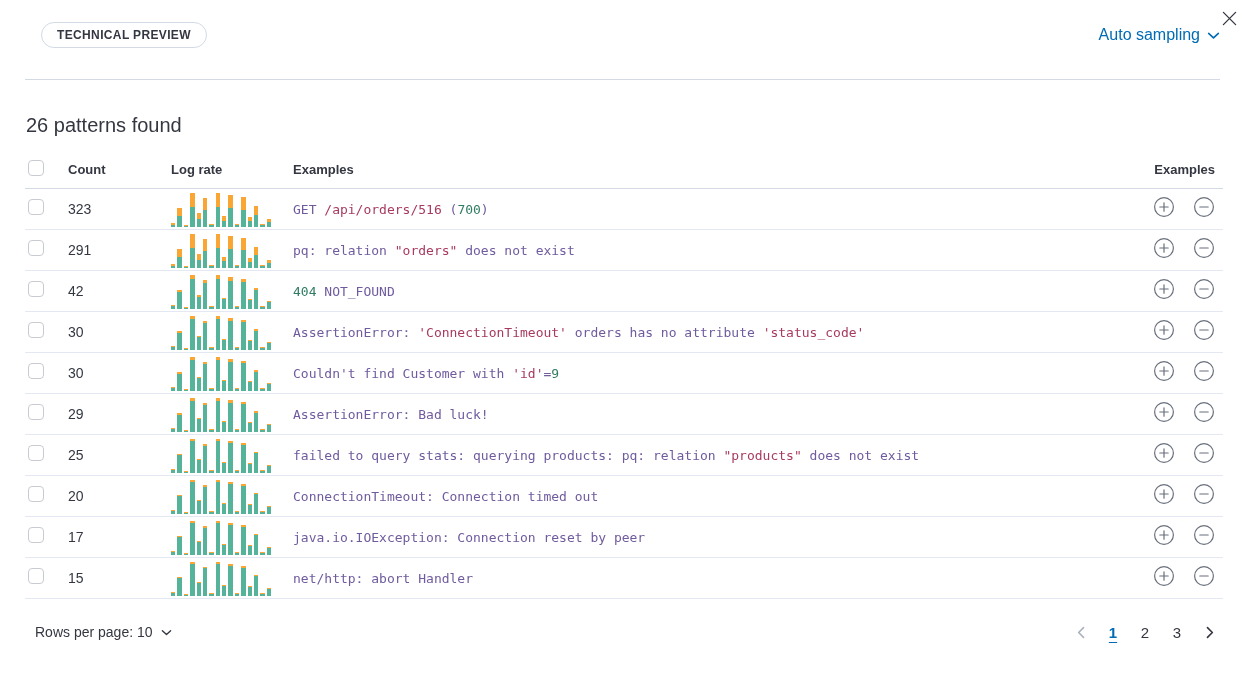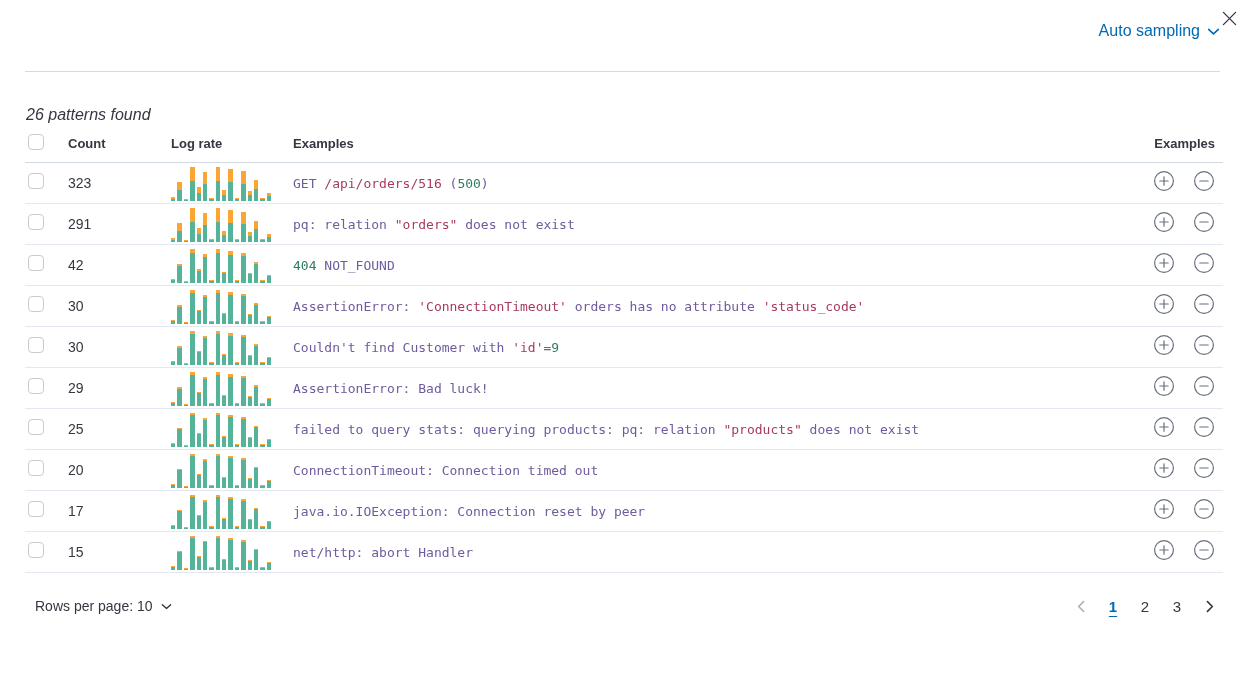--- a/index.html
+++ b/index.html
@@ -33,21 +33,21 @@
   }
   .close-btn {
     position:absolute; top:5px; right:5px; width:26px; height:26px;
     background:none; border:none; cursor:pointer; color:#343741;
     display:flex; align-items:center; justify-content:center;
   }
   .header-divider { border:none; border-top:1px solid #d3dae6; margin-top:31px; }
 
   
   .flyout-body { padding:34px 24px 0 25px; }
-  .summary-text { font-size:16px; color:#343741; margin-bottom:2px; margin-left:1px;font-style:italic; }
+  .summary-text { font-size:20px; color:#343741; margin-bottom:15px; margin-left:1px; }
 
   table.pattern-table { width:100%; border-collapse:collapse; }
   .pattern-table th {
     text-align:left; font-size:13px; font-weight:700; color:#343741;
     padding:8px 8px 9px 0; border-bottom:1px solid #d3dae6; vertical-align:middle;
   }
   .pattern-table td {
     border-bottom:1px solid #e3e8f2; vertical-align:middle;
     padding:2px 8px 2px 0; height:40px;
   }
@@ -103,20 +103,21 @@
   .page-nav.prev { color:#abb2bd; }
   .page-nav.next { color:#343741; }
 </style>
 </head>
 <body>
 
 <div class="flyout">
 
   <div class="flyout-header">
     <div class="title-row">
+      <span class="tech-badge">TECHNICAL PREVIEW</span>
       <button class="sampling-link">
         <span>Auto sampling</span>
         <span style="display:inline-flex">
           <svg width="13" height="13" viewBox="0 0 16 16" fill="none">
               <path d="M2 5.5 L8 11 L14 5.5" stroke="currentColor" stroke-width="2" stroke-linecap="round" stroke-linejoin="round"></path>
             </svg>
         </span>
       </button>
     </div>
     <button class="close-btn">
@@ -207,21 +208,21 @@
                 <div class="bar">
                   <div class="seg-o" style="height:1px"></div>
                   <div class="seg-g" style="height:2px"></div>
                 </div>
                 <div class="bar">
                   <div class="seg-o" style="height:3px"></div>
                   <div class="seg-g" style="height:5px"></div>
                 </div>
               </div>
             </td>
-            <td class="example-cell"><span class="tok-keyword">GET </span><span class="tok-string">/api/orders/516</span><span class="tok-keyword"> (</span><span class="tok-number">500</span><span class="tok-keyword">)</span></td>
+            <td class="example-cell"><span class="tok-keyword">GET </span><span class="tok-string">/api/orders/516</span><span class="tok-keyword"> (</span><span class="tok-number">700</span><span class="tok-keyword">)</span></td>
             <td class="col-actions"><span class="action-btns">
                 <button class="icon-btn">
                   <span style="display:inline-flex">
                     <svg width="22" height="22" viewBox="0 0 22 22" fill="none">
                       <circle cx="11" cy="11" r="9.4" stroke="currentColor" stroke-width="1.2"></circle>
                       <path d="M11 6.8 V15.2 M6.8 11 H15.2" stroke="currentColor" stroke-width="1.2" stroke-linecap="round"></path>
                     </svg>
                   </span>
                 </button>
                 <button class="icon-btn">

